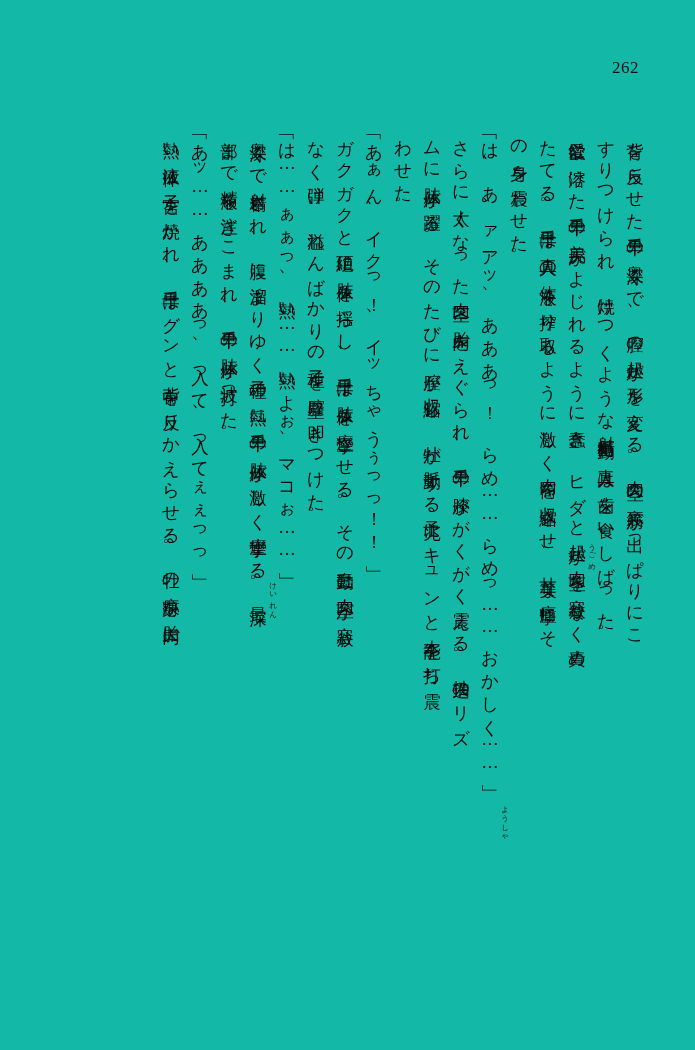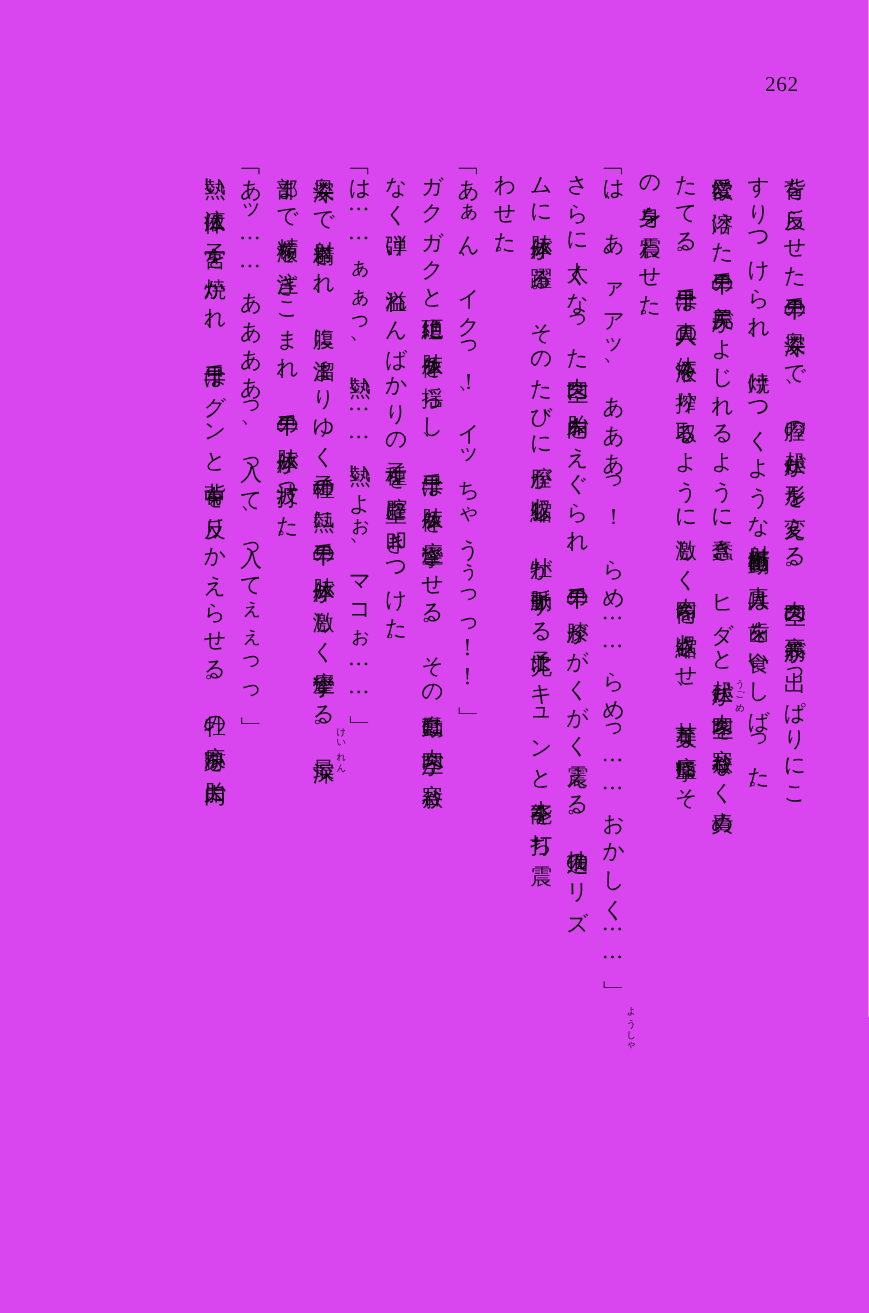--- a/index.html
+++ b/index.html
@@ -8,21 +8,21 @@
     background: #ffffff;
   }
   body {
     font-family: "Liberation Serif", "DejaVu Serif", serif;
     color: #000000;
   }
   #page {
     position: relative;
     width: 695px;
     height: 1050px;
-    background: #d946ef;
+    background: #14b8a6;
     overflow: hidden;
   }
   
   #page-number {
     position: absolute;
     top: 58px;
     right: 56px;
     font-size: 17px;
     letter-spacing: 0.5px;
     font-family: "Liberation Serif", "DejaVu Serif", serif;

